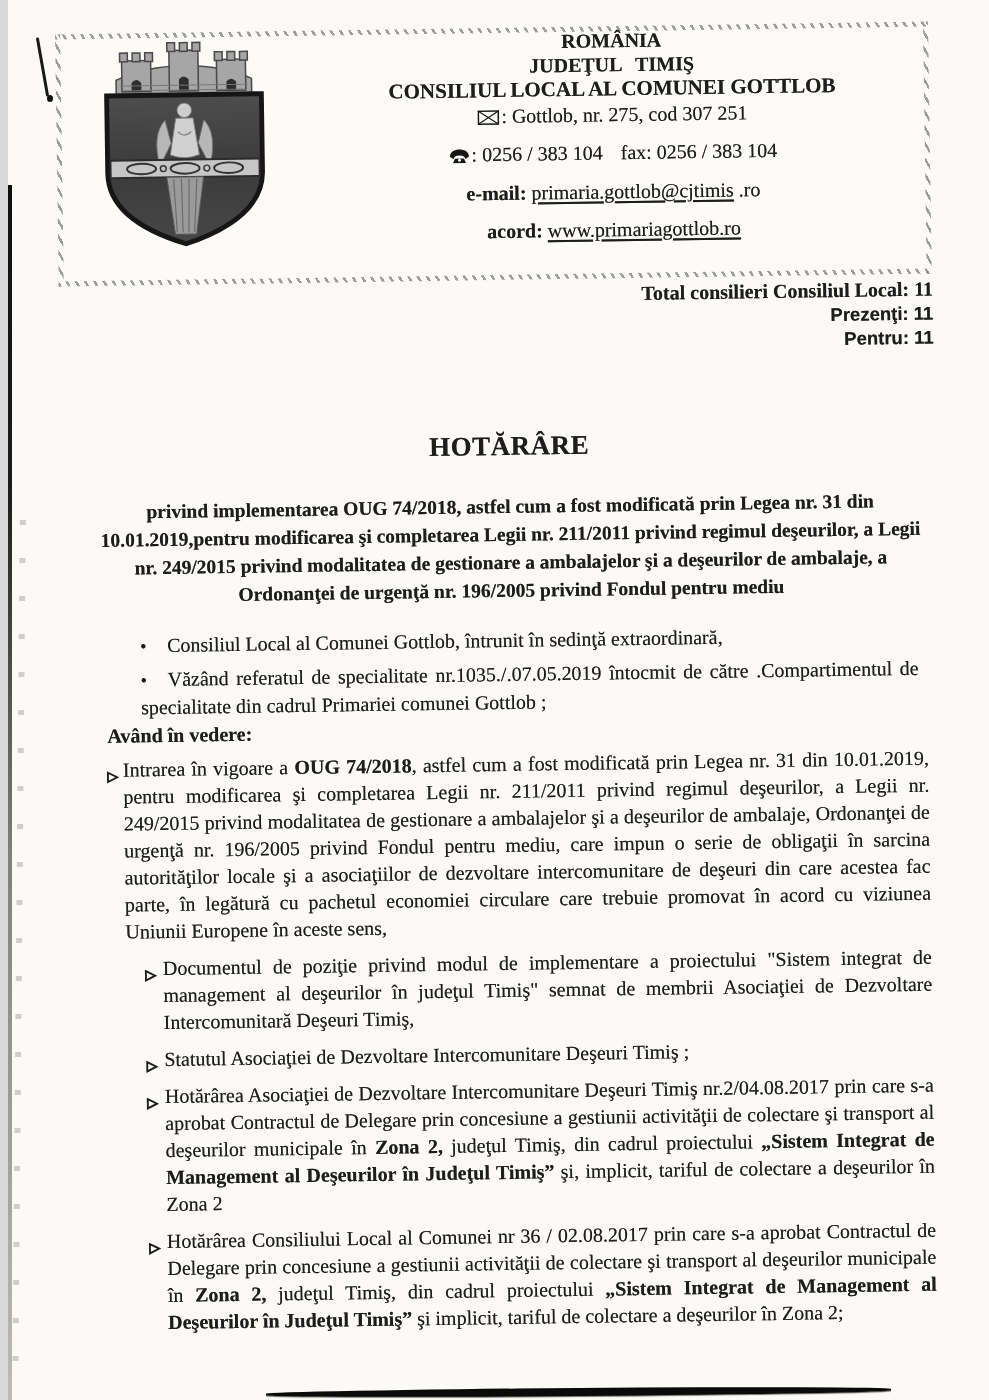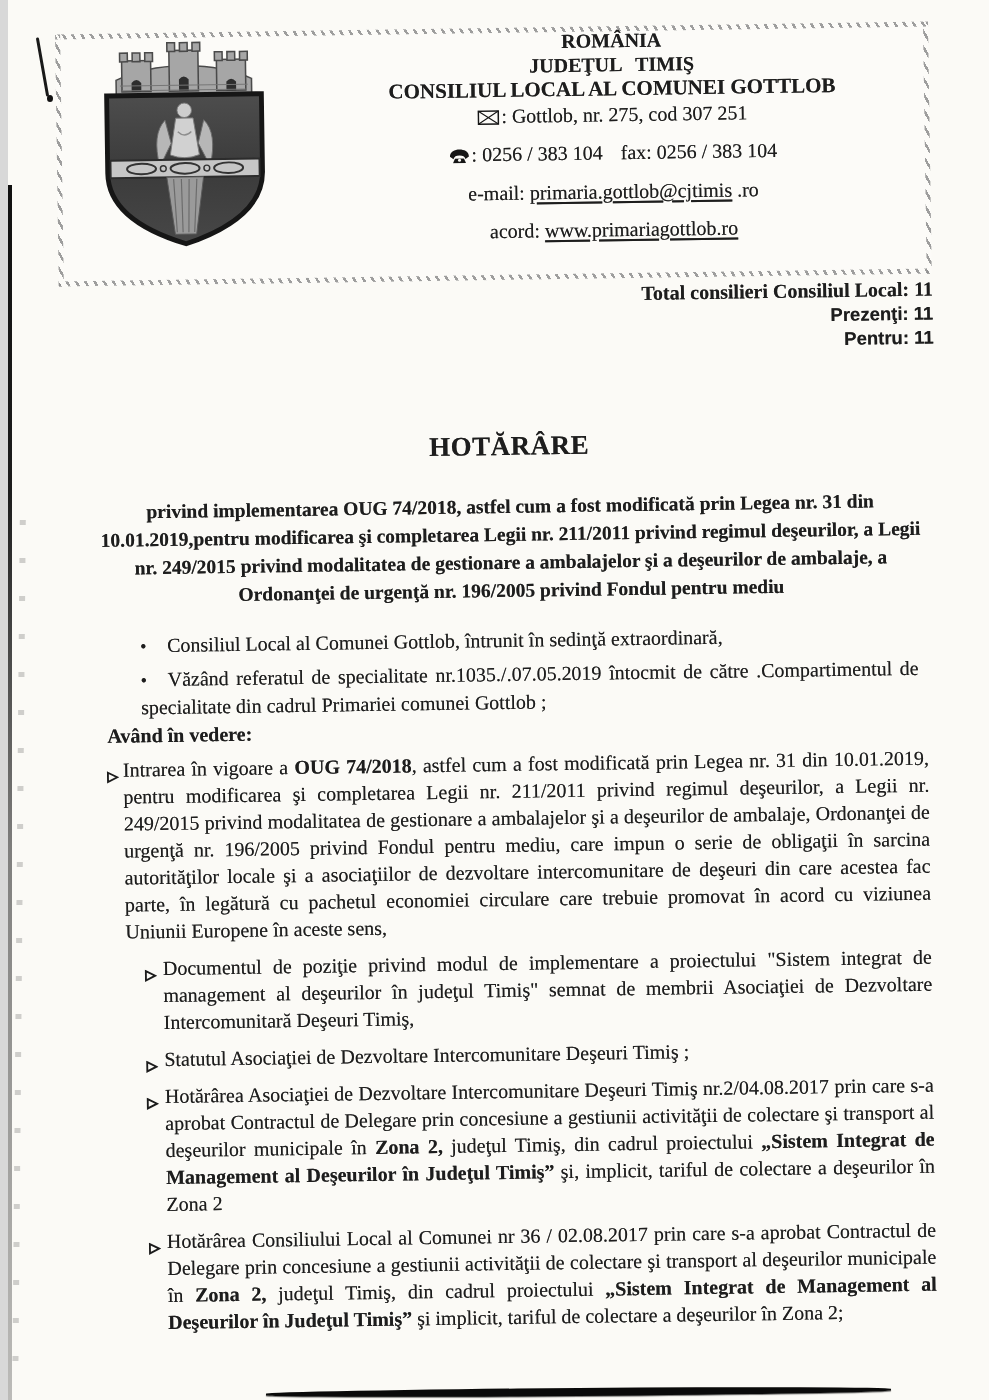--- a/index.html
+++ b/index.html
@@ -27,21 +27,21 @@
   .h-line{margin:0;}
   .h-country{font-weight:bold;font-size:20px;line-height:22px;}
   .h-county{font-weight:bold;font-size:20px;line-height:22px;margin-top:2px;word-spacing:9px;}
   .h-council{font-weight:bold;font-size:21px;line-height:23px;margin-top:2px;}
   .h-address{font-size:20px;line-height:22px;margin-top:3px;}
   .h-phone{font-size:20px;line-height:22px;margin-top:14px;}
   .h-email{font-size:20px;line-height:22px;margin-top:15px;}
   .h-site{font-size:20px;line-height:22px;margin-top:16px;}
   .fax-part{margin-left:18px;}
   .u{text-decoration:underline;text-underline-offset:3px;}
-  .blabel{font-weight:normal;}
+  .blabel{font-weight:bold;}
   .icn{display:inline-block;vertical-align:-2px;margin-right:2px;}
 
   
   .counters{position:absolute;right:58px;top:284px;text-align:right;}
   .c-total{font-weight:bold;font-size:20px;line-height:23px;}
   .c-sans{font-family:"Liberation Sans",sans-serif;font-weight:bold;font-size:18.5px;line-height:22px;margin-top:2px;}
 
   .title{position:absolute;left:20px;top:431px;width:970px;margin:0;text-align:center;
          font-size:27px;font-weight:bold;letter-spacing:.5px;}
   .subtitle{position:absolute;left:88px;top:493px;width:834px;margin:0;text-align:center;

